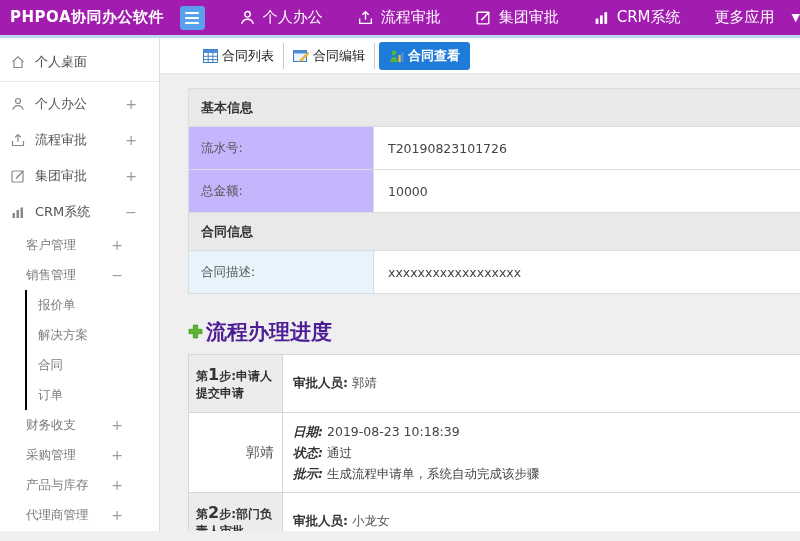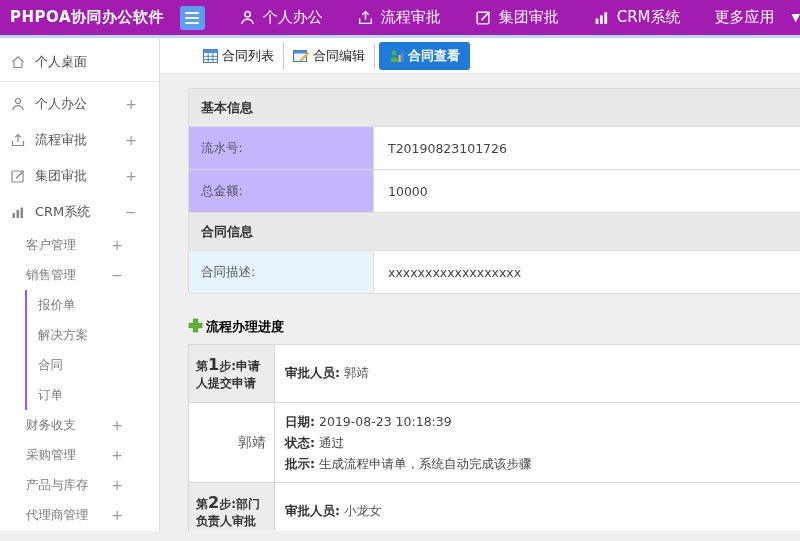--- a/index.html
+++ b/index.html
@@ -19,21 +19,21 @@
   .bluebar { height:3px; background:#b9d9f3; }
 
   
   .main { display:flex; height:493px; }
   .sidebar { width:160px; min-width:160px; background:#fff; border-right:1px solid #ddd; padding-top:4px; overflow:hidden; }
   .side-item { display:flex; align-items:center; position:relative; cursor:pointer; color:#555; }
   .side-item.l1 { height:36px; padding-left:10px; font-size:13px; }
   .side-item.l1 .icn { margin-right:9px; display:flex; }
   .side-item.first { height:40px; border-bottom:1px solid #e8e8e8; margin-bottom:4px; color:#444; }
   .side-item.l2 { height:30px; padding-left:26px; font-size:12.5px; color:#7d7d7d; }
-  .side-item.l3 { height:30px; margin-left:25px; border-left:2px solid #8b5cf6; padding-left:11px; font-size:12.5px; color:#7d7d7d; }
+  .side-item.l3 { height:30px; margin-left:25px; border-left:2px solid #000000; padding-left:11px; font-size:12.5px; color:#7d7d7d; }
   .expander { position:absolute; color:#999; font-size:14px; line-height:1; cursor:pointer; }
   .l1 .expander { right:22px; }
   .l2 .expander { right:36px; }
 
   .content { flex:1; display:flex; flex-direction:column; overflow:hidden; background:#efeff0; }
   .tabbar { background:#fff; height:36px; display:flex; align-items:center; padding-left:34px; border-bottom:1px solid #e4e4e4; }
   .tab { display:flex; align-items:center; gap:4px; font-size:13px; color:#222; padding:4px 9px; cursor:pointer; white-space:nowrap; }
   .tab.sep { border-right:1px solid #c9c9c9; }
   .tab.active { background:#1e7bd9; color:#fff; border-radius:3px; font-weight:bold; padding:5px 10px; margin:0 4px; border:none; }
   .tab svg { display:block; }
@@ -43,31 +43,31 @@
   
   table { border-collapse:collapse; background:#fff; }
   .info-table, .steps-table { width:792px; border:1px solid #c5c5c5; font-size:12.5px; color:#555; }
   .info-table td { border:1px solid #dcdcdc; }
   .sec-head { background:#e9e9e9; font-weight:bold; color:#333; font-size:13px; height:38px; padding-left:12px; }
   .lbl { width:185px; background:#c4b5fd; padding-left:12px; height:43px; }
   .lbl.hl { background:#e8f4fc; }
   .val { padding-left:14px; color:#444; }
 
   
-  .progress-head { margin:24px 0 8px; display:flex; align-items:center; font-size:13px; font-weight:bold; color:#000000; }
+  .progress-head { margin:24px 0 8px; display:flex; align-items:center; font-size:21px; font-weight:bold; color:#4c1d95; }
   .progress-head svg { margin-right:3px; }
 
   .steps-table td { border:1px solid #d6d6d6; vertical-align:middle; }
-  .step-cell { width:86px; background:#ececec; font-weight:bold; color:#333; font-size:12px; padding:10px 4px 10px 7px; }
+  .step-cell { width:94px; background:#ececec; font-weight:bold; color:#333; font-size:12px; padding:10px 4px 10px 7px; }
   .step-cell .num { font-size:16px; }
   .appr-cell { padding-left:10px; height:38px; }
   .appr-cell b { color:#333; }
   .person-cell { text-align:right; padding-right:8px; font-size:14px; color:#555; }
   .detail-cell { padding:8px 10px; line-height:21px; color:#444; }
-  .detail-cell b { color:#333; }
+  .detail-cell b { color:#333;font-style:italic; }
 </style>
 </head>
 <body>
 
 <header class="topbar">
   <div class="logo">PHPOA协同办公软件</div>
 
   <div class="hamburger">
     <i></i>
       <i></i>

